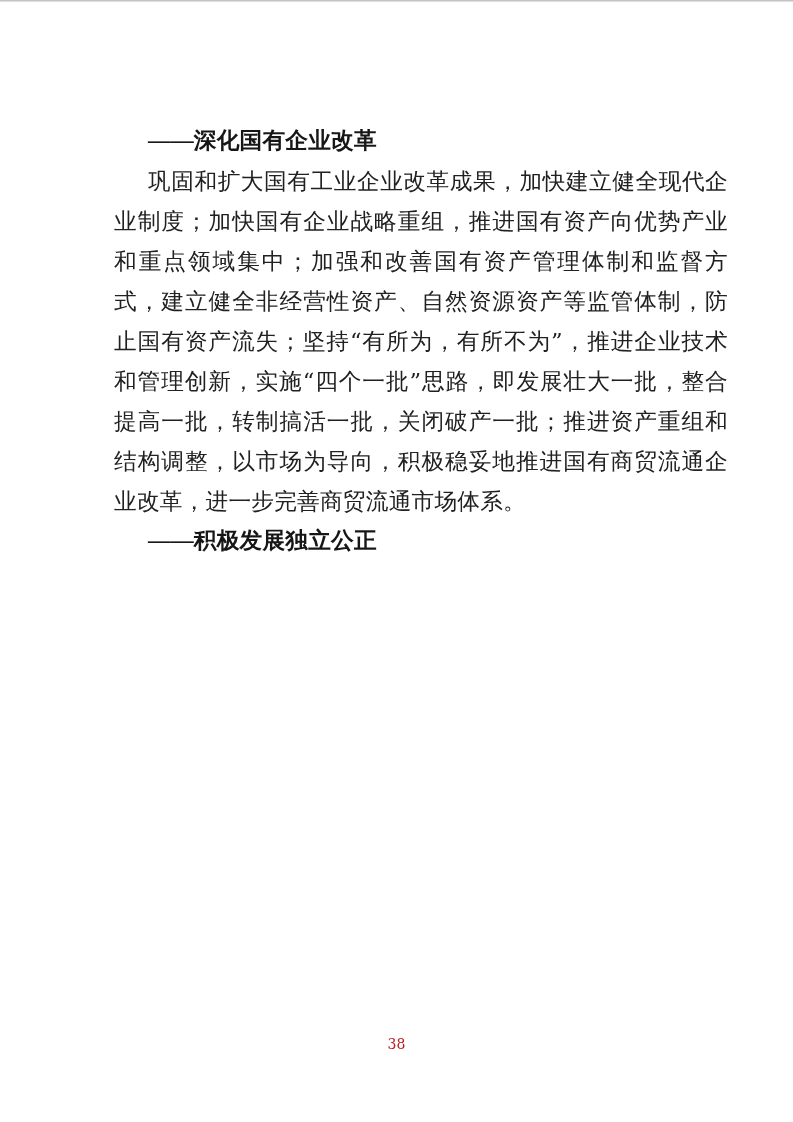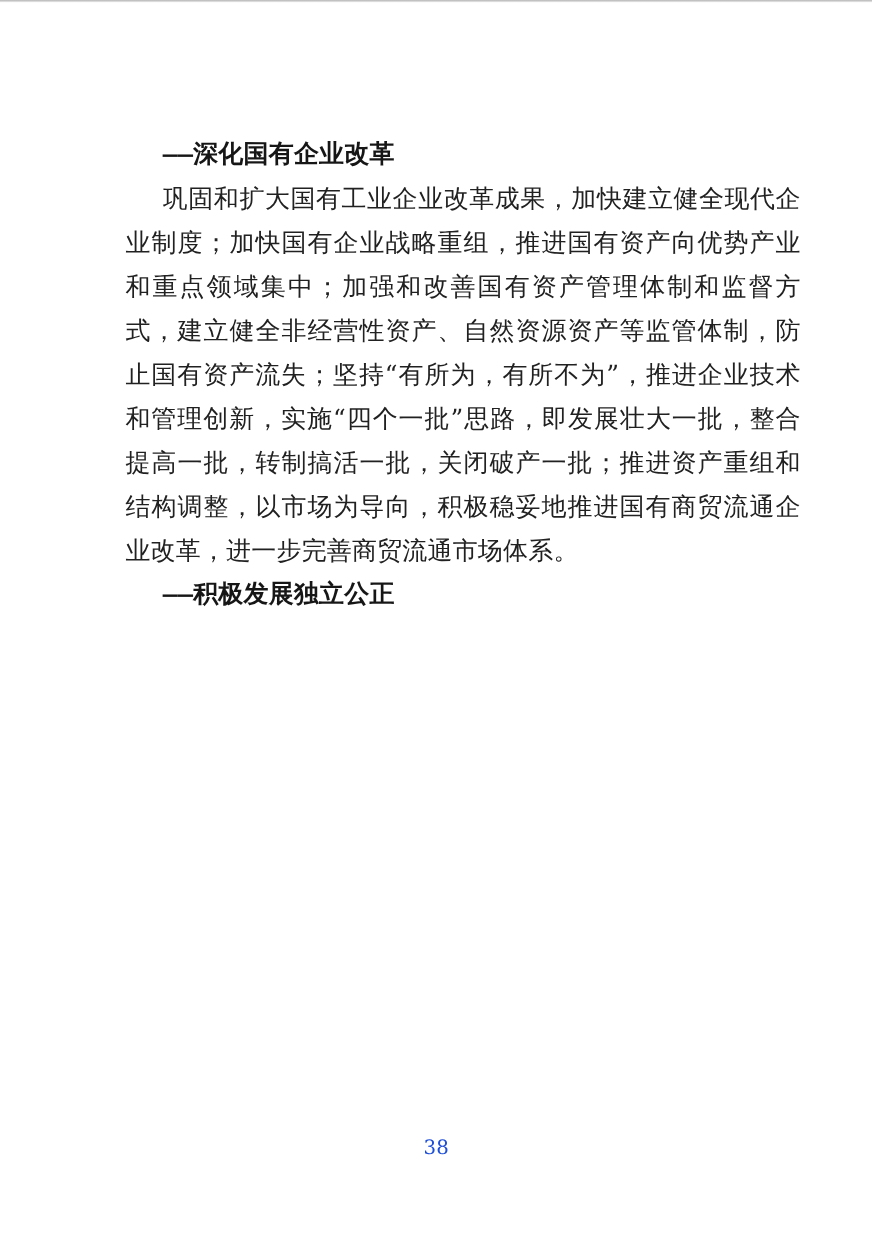--- a/index.html
+++ b/index.html
@@ -43,31 +43,31 @@
     text-indent: 34px;
   }
   .para.no-indent {
     text-indent: 0;
   }
   .heading {
     font-weight: bold;
     text-indent: 34px;
     text-align: left;
     color: #161616;
-    font-family: Liberation Mono, monospace;
+    font-family: Liberation Serif, serif;
   }
   .page-number {
     position: absolute;
     top: 1035px;
     left: 0;
     width: 100%;
     text-align: center;
-    font-size: 18px;
+    font-size: 14px;
     line-height: 18px;
-    color: #1d4ed8;
+    color: #b91c1c;
     font-family: "DejaVu Serif", "Liberation Serif", serif;
   }
 </style>
 </head>
 <body>
 
 <div class="page">
   <div class="top-edge"></div>
   <div class="text-block">
       <p class="heading">——深化国有企业改革</p>

